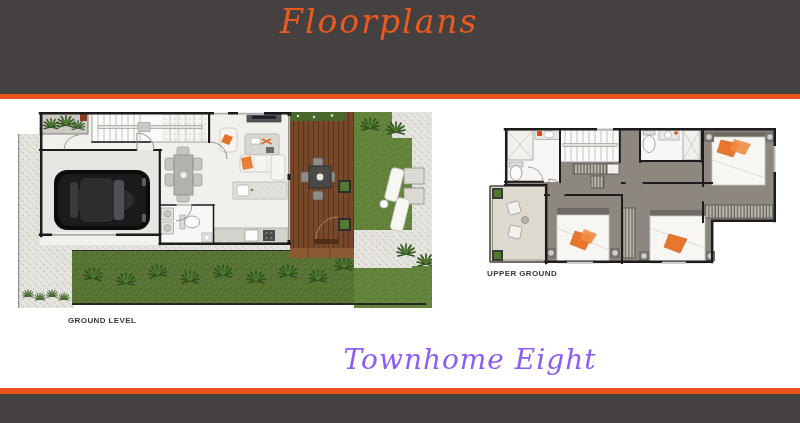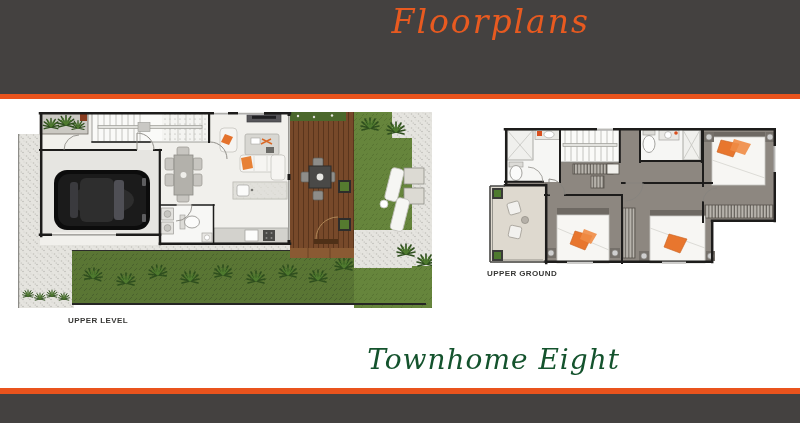--- a/index.html
+++ b/index.html
@@ -5,24 +5,24 @@
   html,body{margin:0;padding:0;background:#fff;}
   .page{position:relative;width:800px;height:423px;background:var(--page-bg,#fff);
         font-family:"Liberation Sans",sans-serif;overflow:hidden;}
   .banner{position:absolute;left:0;width:800px;background:var(--banner-dark,#444140);}
   .banner.top{top:0;height:94px;}
   .banner.bottom{top:394px;height:29px;}
   .stripe{position:absolute;left:0;width:800px;background:var(--accent-orange,#e9531d);}
   .stripe.top{top:94px;height:5px;}
   .stripe.bottom{top:388px;height:6px;}
   .script{font-family:"DejaVu Serif",serif;font-style:italic;}
-  .floorplans-title{position:absolute;top:2px;left:280px;width:310px;text-align:right;
+  .floorplans-title{position:absolute;top:2px;left:280px;width:310px;text-align:left;
         font-size:33px;color:var(--script-orange,#e85a20);letter-spacing:2px;}
-  .townhome-title{position:absolute;top:343px;left:320px;width:300px;text-align:right;
-        font-size:28px;color:#14532d;letter-spacing:1px;}
+  .townhome-title{position:absolute;top:343px;left:320px;width:300px;text-align:center;
+        font-size:28px;color:#8b5cf6;letter-spacing:1px;}
   .plan{position:absolute;}
   .plan.ground{left:18px;top:112px;}
   .plan.upper{left:487px;top:128px;}
   .plan-label{position:absolute;font-size:8px;font-weight:bold;color:#383836;letter-spacing:.4px;}
   .label-ground{left:68px;top:316px;}
   .label-upper{left:487px;top:269px;}
 </style>
 </head>
 <body>
 
@@ -467,20 +467,20 @@
       <line x1="110" y1="1.2" x2="126" y2="1.2" stroke="#9b9a96" stroke-width="1"></line>
     </g>
     <g stroke="#86837e" stroke-width=".9" fill="none">
       <path d="M78,67 A16,16 0 0 0 62,51 M62,51 V67"></path>
       <path d="M156,55 A18,18 0 0 1 138,73 M156,55 H138" opacity=".9"></path>
       <path d="M216,74 A14,14 0 0 1 230,60" opacity=".9"></path>
       <path d="M56,54 A15,15 0 0 0 41,39" opacity=".8"></path>
     </g>
   </svg>
 
-  <div class="plan-label label-ground">UPPER LEVEL</div>
+  <div class="plan-label label-ground">GROUND LEVEL</div>
   <div class="plan-label label-upper">UPPER GROUND</div>
 
   <div class="script townhome-title">Townhome Eight</div>
 
   <div class="stripe bottom"></div>
   <footer class="banner bottom"></footer>
 </div>
 
 </body></html>

